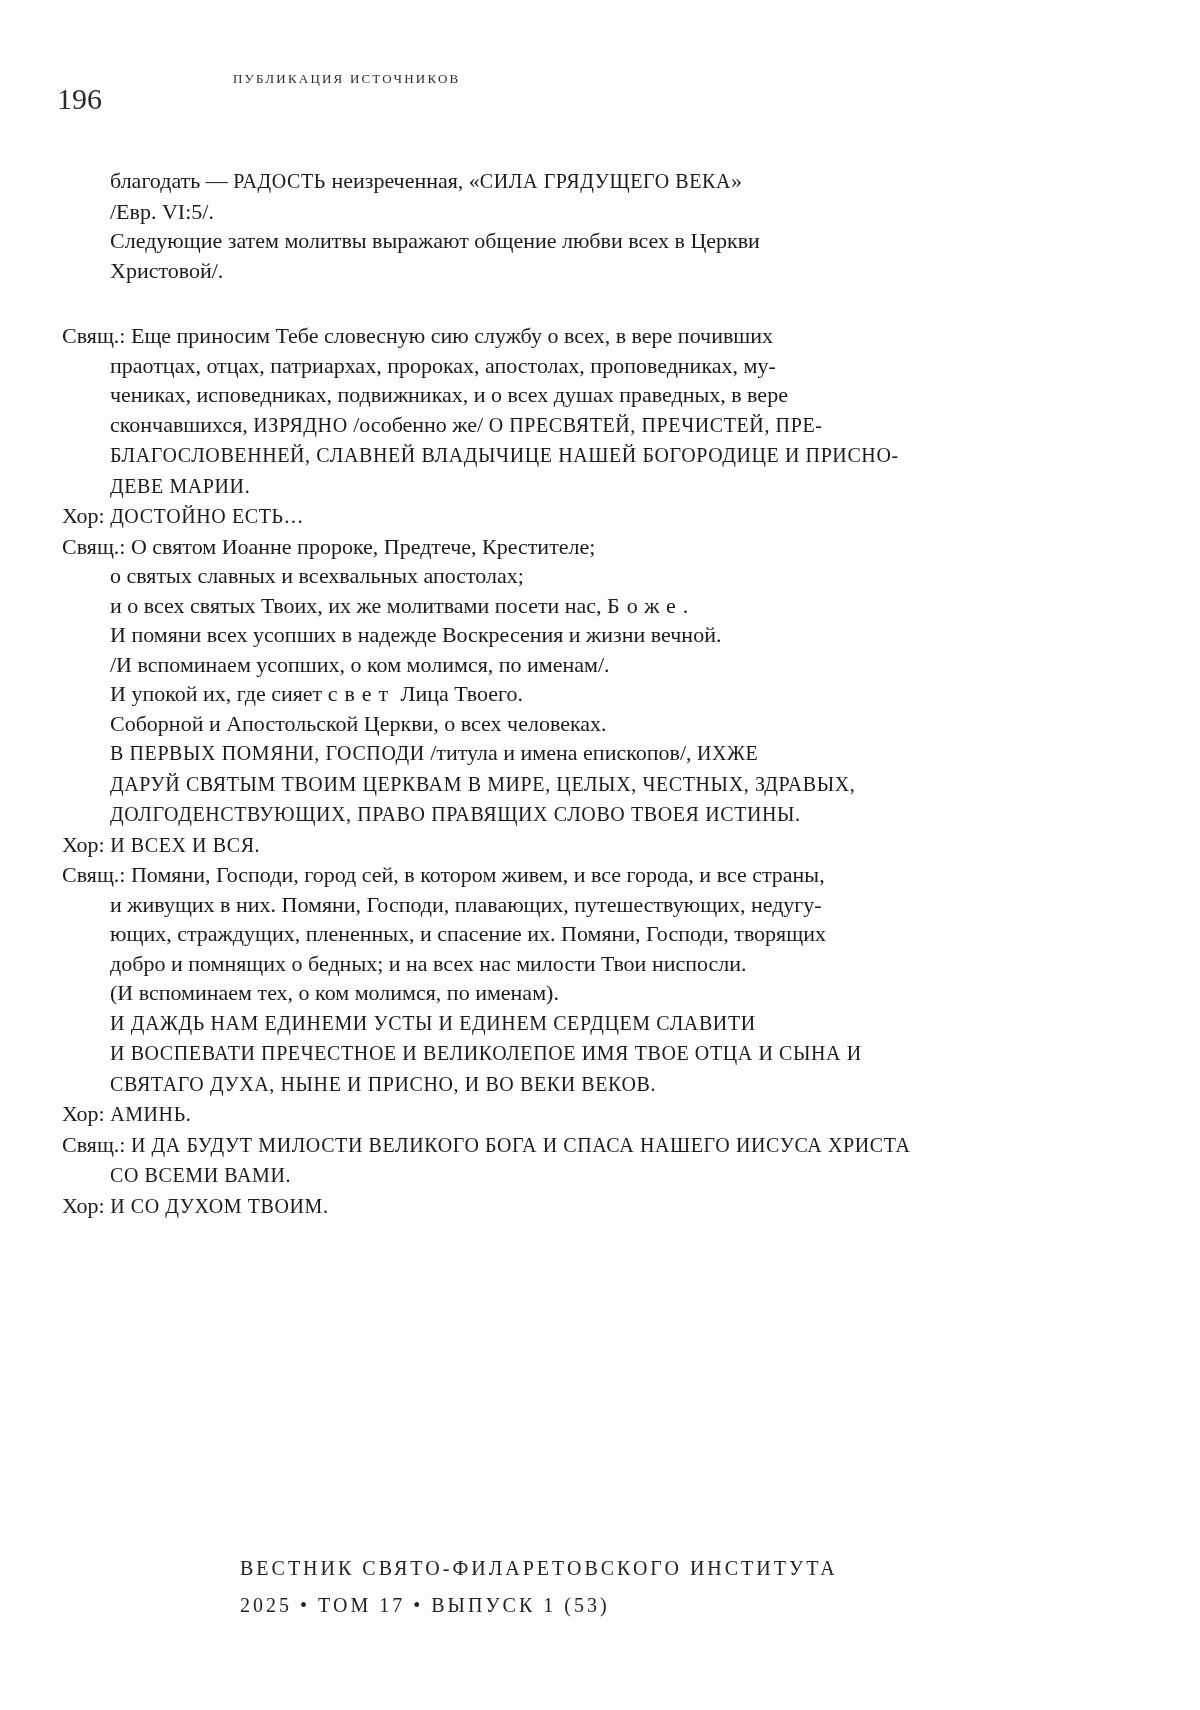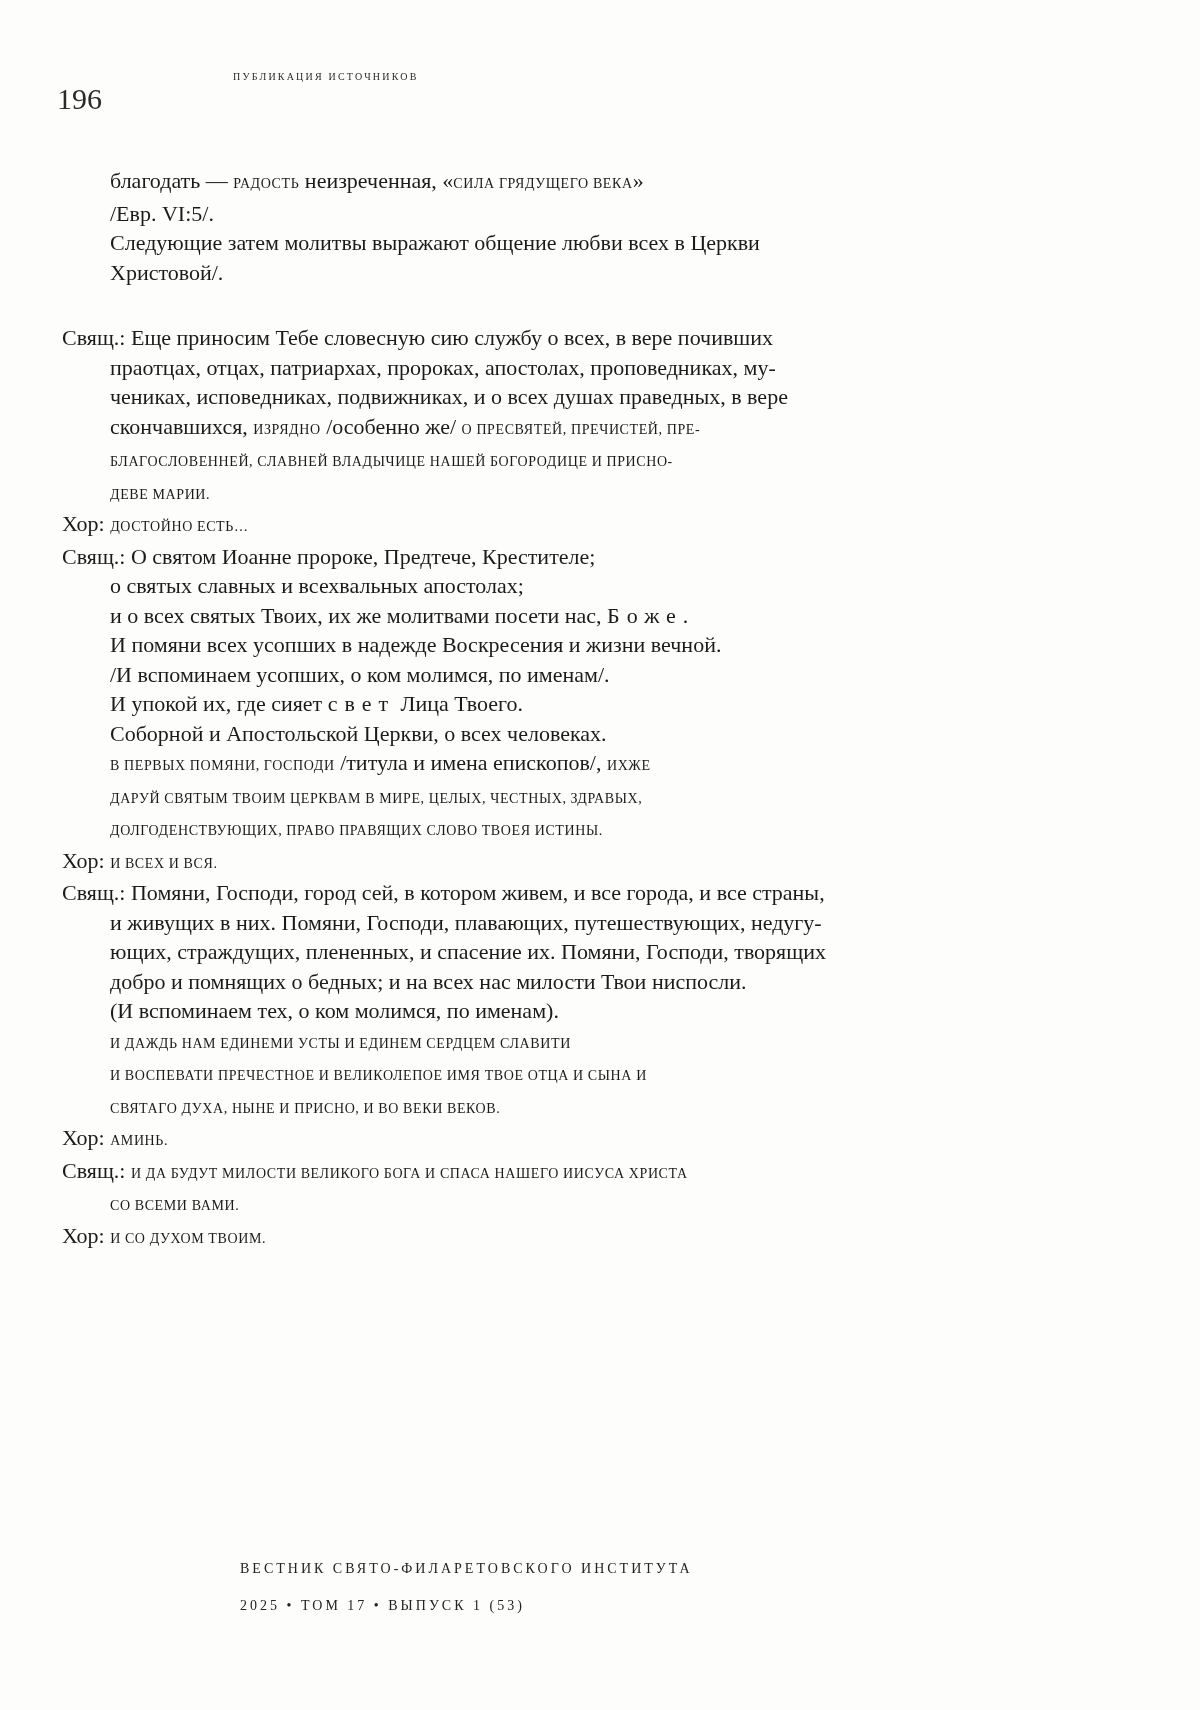--- a/index.html
+++ b/index.html
@@ -25,47 +25,47 @@
     position: absolute;
     left: 0;
     top: 16px;
     font-size: 30px;
     color: #2a2a2a;
   }
   .runhead {
     position: absolute;
     left: 176px;
     top: 5px;
-    font-size: 10px;
+    font-size: 13px;
     letter-spacing: 2.2px;
     color: #2a2a2a;
   }
   .body-text {
     position: absolute;
     top: 166px;
     left: 62px;
     right: 40px;
   }
   .block { margin: 0; }
   .gap { margin-top: 36px; }
   .line {
     font-size: 22px;
     line-height: 29.5px;
     white-space: pre;
   }
   .ind  { padding-left: 48px; }
   .cont { padding-left: 48px; }
   .n  { }
-  .c  { font-size: 14px; letter-spacing: 0.6px; }
+  .c  { font-size: 20px; letter-spacing: 0.6px; }
   .sp { letter-spacing: 7px; }
   .pagefoot {
     position: absolute;
     left: 240px;
     top: 1550px;
-    font-size: 14px;
+    font-size: 20px;
     letter-spacing: 3px;
     line-height: 37px;
     color: #222;
   }
 </style>
 </head>
 <body>
 
 <div class="page">
   <header class="pagehead">

